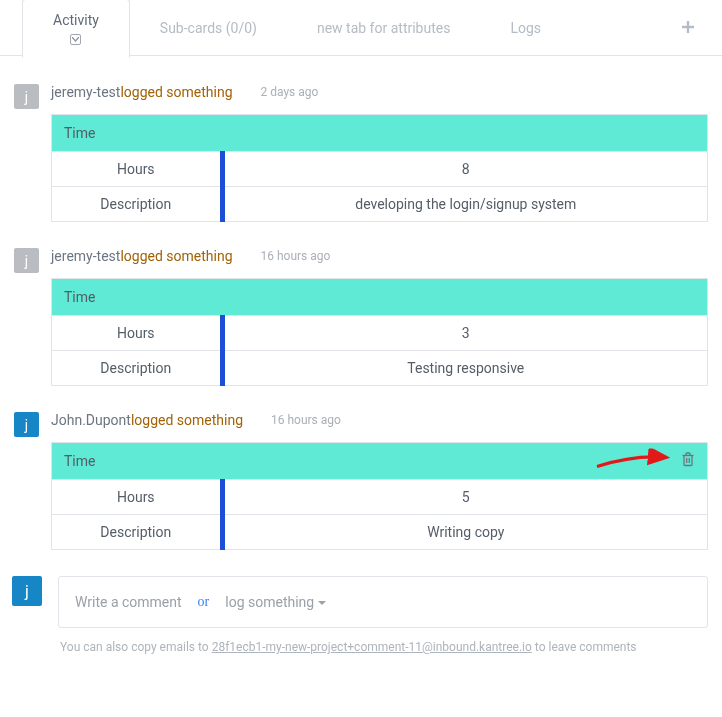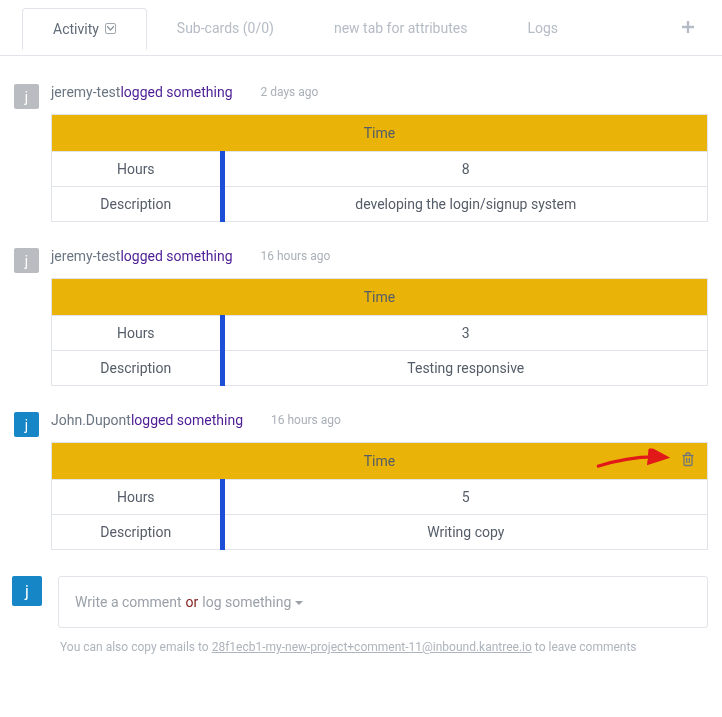--- a/index.html
+++ b/index.html
@@ -29,20 +29,21 @@
     gap: 6px;
   }
   .tab.active {
     border: 1px solid #e1e4e8;
     border-bottom: 1px solid #fff;
     background: #fff;
     color: #606a78;
     position: relative;
     top: 1px;
     border-radius: 4px 4px 0 0;
+    flex-direction: column;
   }
   .tab-add {
     color: #b4bcc5;
     font-size: 16px;
     padding: 0 14px;
     cursor: pointer;
     margin-left: auto;
     margin-right: 14px;
   }
 
@@ -66,33 +67,33 @@
     justify-content: center;
     font-size: 14px;
     flex-shrink: 0;
     border-radius: 2px;
   }
   .avatar.blue { background: #1686c7; }
   .avatar.big { width: 30px; height: 30px; font-size: 16px; margin-left:-2px; }
   .entry-body { flex: 1; min-width: 0; }
   .entry-line { display: flex; align-items: center; gap: 0; flex-wrap: wrap; }
   .user-link { color: #6b7682; font-weight: 400; }
-  .action-text { color: #4c1d95; }
+  .action-text { color: #a16207; }
   .entry-time { color: #aab0b8; font-size: 12px; margin-left: 28px; }
 
   .log-table {
     margin-top: 14px;
     border: 1px solid #e1e4e8;
     width: 100%;
     border-collapse: collapse;
     font-size: 14px;
   }
   .log-table th {
-    background: #eab308;
-    text-align: center;
+    background: #5eead4;
+    text-align: left;
     font-weight: 400;
     padding: 10px 12px;
     color: #545d68;
     border-bottom: 1px solid #e1e4e8;
     position: relative;
   }
   .log-table td {
     border-top: 1px solid #e1e4e8;
     padding: 9px 12px;
     text-align: center;
@@ -127,23 +128,23 @@
   .composer {
     flex: 1;
     border: 1px solid #e1e4e8;
     border-radius: 3px;
     height: 52px;
     display: flex;
     align-items: center;
     padding: 0 16px;
     color: #9aa1a9;
     font-size: 14px;
-    gap: 4px;
-  }
-  .composer .mid { color: #7f1d1d; }
+    gap: 16px;
+  }
+  .composer .mid { color: #3b82f6; font-family: Liberation Serif, serif; }
   .caret-down::after {
     content: "";
     display: inline-block;
     margin-left: 4px;
     border: 4px solid transparent;
     border-top-color: #9aa1a9;
     position: relative;
     top: 2px;
   }
 

